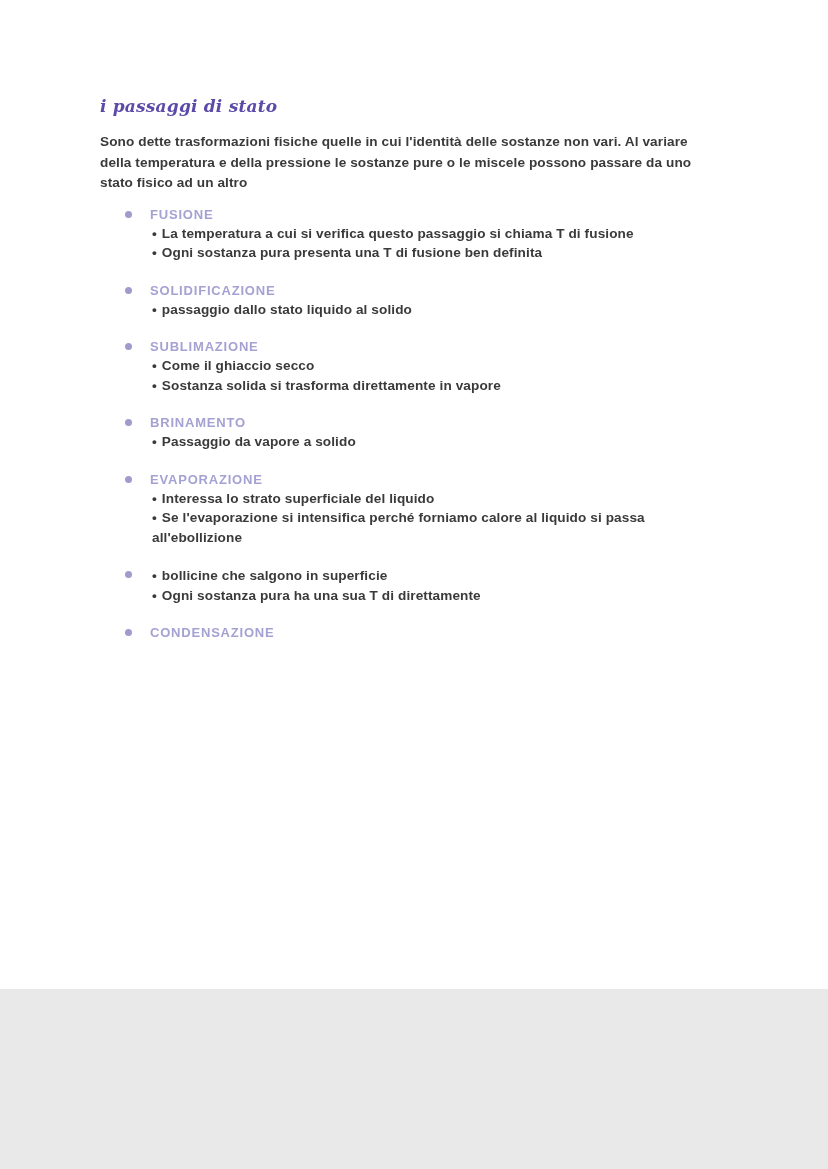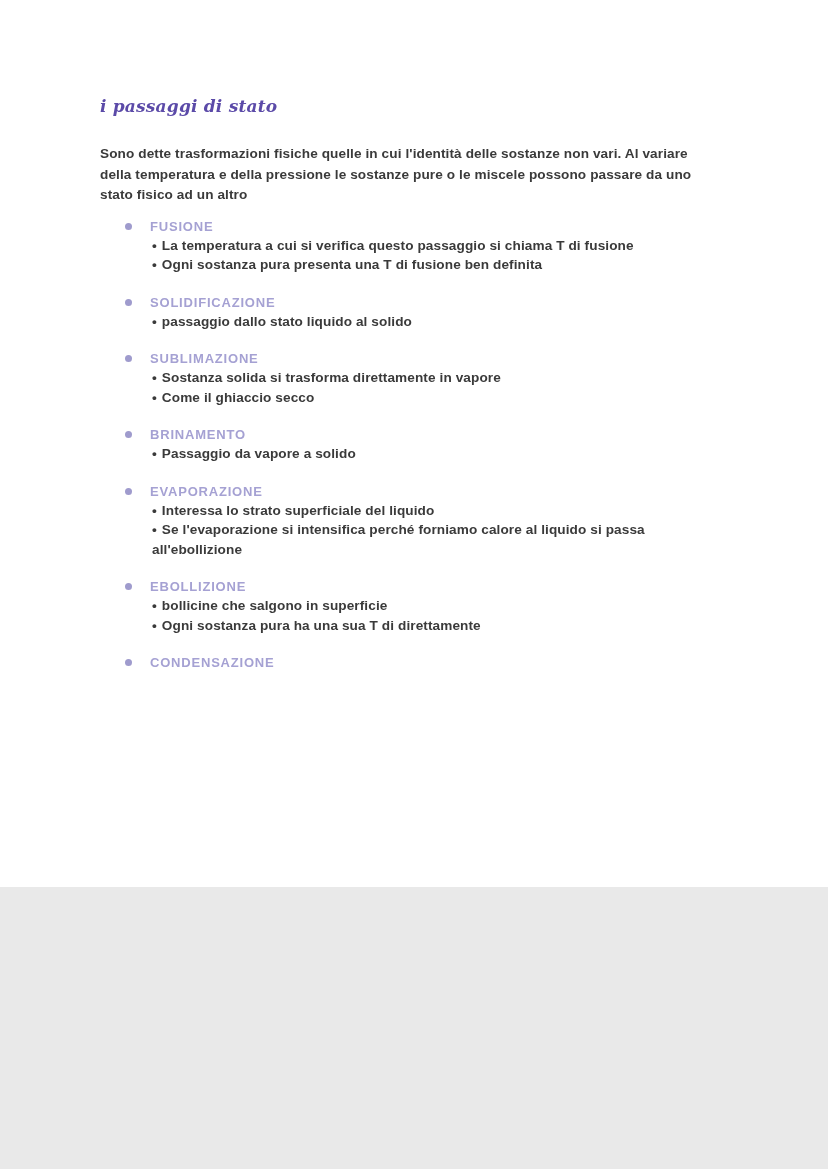--- a/index.html
+++ b/index.html
@@ -1,40 +1,40 @@
 <!DOCTYPE html>
 <html><head>
 <meta charset="utf-8">
 <style>
   html, body { margin: 0; padding: 0; background: #e9e9e9; }
   .page {
     position: relative;
     width: 828px;
-    height: 887px;
+    height: 989px;
     background: #ffffff;
     overflow: hidden;
     font-family: "Liberation Sans", "DejaVu Sans", sans-serif;
   }
   .content {
     position: absolute;
     left: 100px;
     top: 96px;
     width: 620px;
   }
   .doc-title {
     font-family: "DejaVu Serif", serif;
     font-style: italic;
     font-weight: 700;
     font-size: 17px;
     line-height: 20px;
     color: #5b4aa8;
     letter-spacing: 0.2px;
   }
   .intro {
-    margin-top: 28px;
+    margin-top: 16px;
     font-size: 13.6px;
     line-height: 20.5px;
     font-weight: 600;
     color: #3a3a3a;
     letter-spacing: 0.1px;
   }
   .sections { margin-top: 0; }
   .section {
     position: relative;
     padding-left: 50px;
@@ -97,22 +97,22 @@
         <div class="heading">SOLIDIFICAZIONE</div>
         <ul class="items">
           <li class="item"><span class="sb">•</span><span>passaggio dallo stato liquido al solido</span></li>
         </ul>
       </div>
 
       <div class="section">
         <span class="dot"></span>
         <div class="heading">SUBLIMAZIONE</div>
         <ul class="items">
+          <li class="item"><span class="sb">•</span><span>Come il ghiaccio secco</span></li>
           <li class="item"><span class="sb">•</span><span>Sostanza solida si trasforma direttamente in vapore</span></li>
-          <li class="item"><span class="sb">•</span><span>Come il ghiaccio secco</span></li>
         </ul>
       </div>
 
       <div class="section">
         <span class="dot"></span>
         <div class="heading">BRINAMENTO</div>
         <ul class="items">
           <li class="item"><span class="sb">•</span><span>Passaggio da vapore a solido</span></li>
         </ul>
       </div>
@@ -121,21 +121,20 @@
         <span class="dot"></span>
         <div class="heading">EVAPORAZIONE</div>
         <ul class="items">
           <li class="item"><span class="sb">•</span><span>Interessa lo strato superficiale del liquido</span></li>
           <li class="item"><span class="sb">•</span><span>Se l'evaporazione si intensifica perché forniamo calore al liquido si passa all'ebollizione</span></li>
         </ul>
       </div>
 
       <div class="section">
         <span class="dot"></span>
-        <div class="heading">EBOLLIZIONE</div>
         <ul class="items">
           <li class="item"><span class="sb">•</span><span>bollicine che salgono in superficie</span></li>
           <li class="item"><span class="sb">•</span><span>Ogni sostanza pura ha una sua T di direttamente</span></li>
         </ul>
       </div>
 
       <div class="section">
         <span class="dot"></span>
         <div class="heading">CONDENSAZIONE</div>
       </div>

